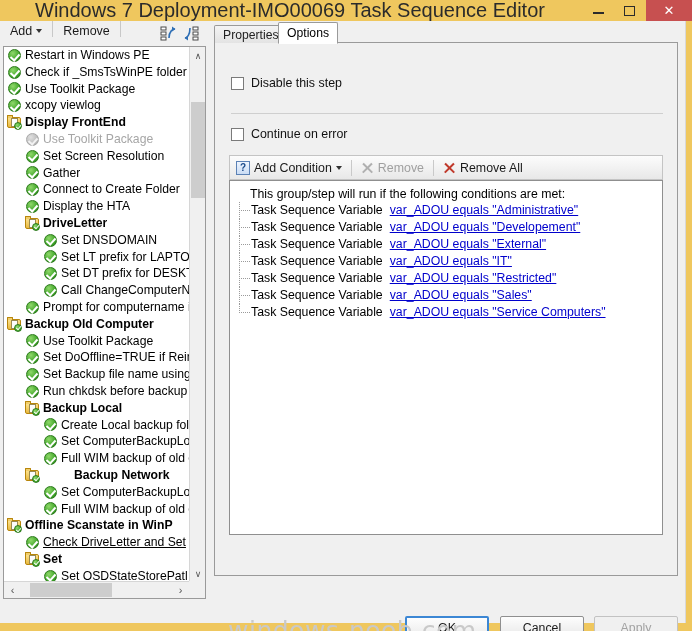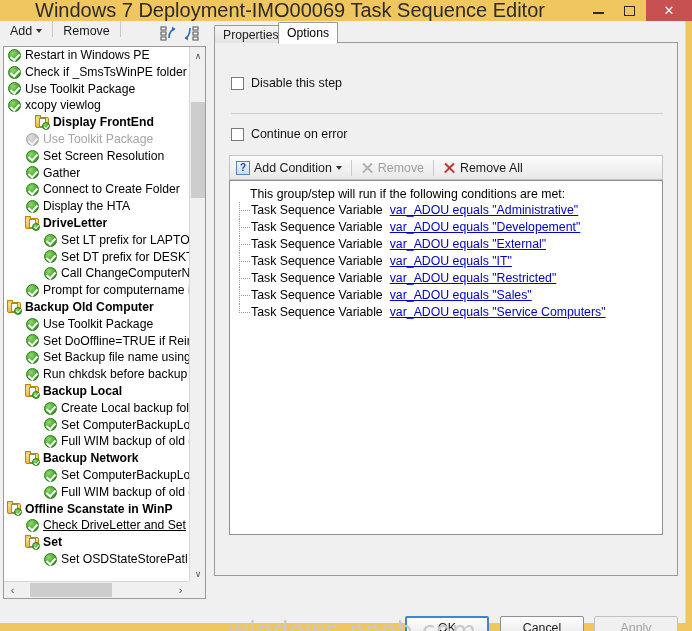--- a/index.html
+++ b/index.html
@@ -572,21 +572,21 @@
               <span class="ico-check"></span>
             </span>
             <span class="tlabel">Use Toolkit Package</span>
           </div>
           <div class="trow" style="padding-left: 3px;">
             <span class="ico">
               <span class="ico-check"></span>
             </span>
             <span class="tlabel">xcopy viewlog</span>
           </div>
-          <div class="trow bold" style="padding-left: 3px; margin-left: 28px;">
+          <div class="trow bold" style="padding-left: 3px;">
             <span class="ico">
               <span class="ico-folder">
                 <span class="fback"></span>
                 <span class="ftab"></span>
                 <span class="fpage"></span>
                 <span class="fbadge"></span>
               </span>
             </span>
             <span class="tlabel">Display FrontEnd</span>
           </div>
@@ -628,20 +628,26 @@
                 <span class="fpage"></span>
                 <span class="fbadge"></span>
               </span>
             </span>
             <span class="tlabel">DriveLetter</span>
           </div>
           <div class="trow" style="padding-left: 39px;">
             <span class="ico">
               <span class="ico-check"></span>
             </span>
+            <span class="tlabel">Set DNSDOMAIN</span>
+          </div>
+          <div class="trow" style="padding-left: 39px;">
+            <span class="ico">
+              <span class="ico-check"></span>
+            </span>
             <span class="tlabel">Set LT prefix for LAPTOP</span>
           </div>
           <div class="trow" style="padding-left: 39px;">
             <span class="ico">
               <span class="ico-check"></span>
             </span>
             <span class="tlabel">Set DT prefix for DESKTOP</span>
           </div>
           <div class="trow" style="padding-left: 39px;">
             <span class="ico">
@@ -712,21 +718,21 @@
               <span class="ico-check"></span>
             </span>
             <span class="tlabel">Set ComputerBackupLocat</span>
           </div>
           <div class="trow" style="padding-left: 39px;">
             <span class="ico">
               <span class="ico-check"></span>
             </span>
             <span class="tlabel">Full WIM backup of old con</span>
           </div>
-          <div class="trow bold" style="padding-left: 21px;">
+          <div class="trow bold" style="padding-left: 21px; gap: 31px;">
             <span class="ico">
               <span class="ico-folder">
                 <span class="fback"></span>
                 <span class="ftab"></span>
                 <span class="fpage"></span>
                 <span class="fbadge"></span>
               </span>
             </span>
             <span class="tlabel">Backup Network</span>
           </div>

